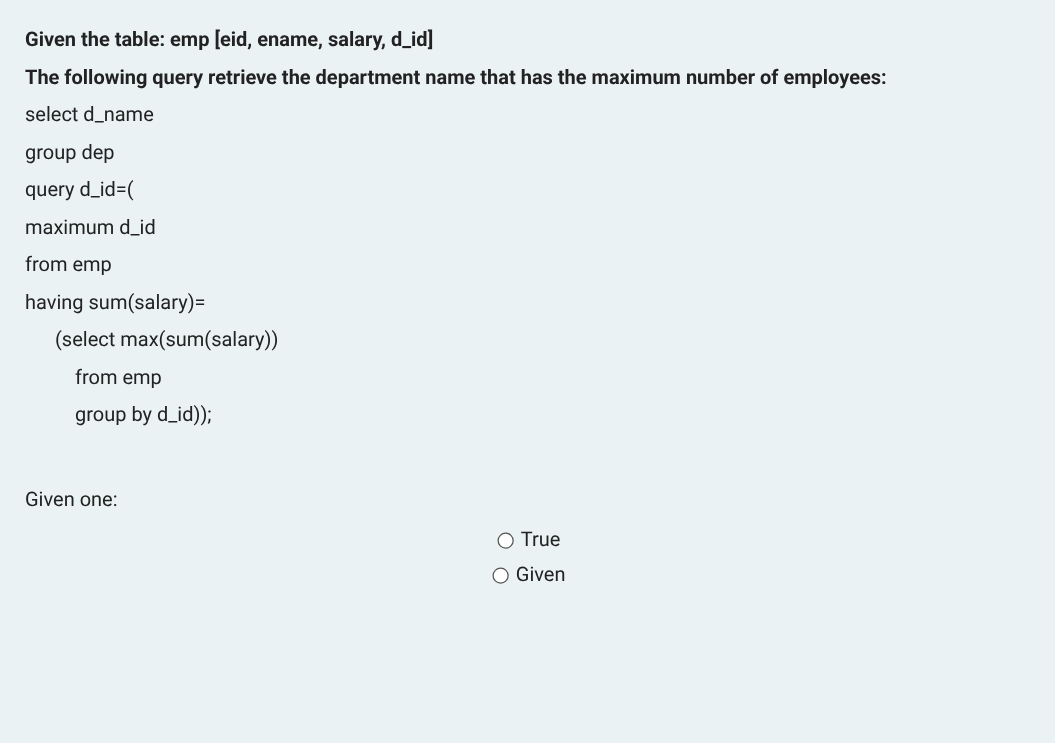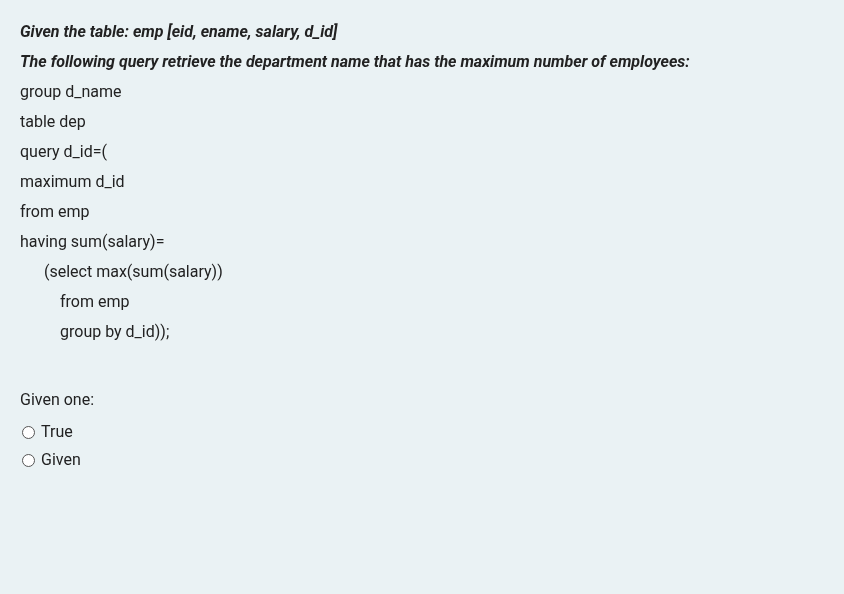--- a/index.html
+++ b/index.html
@@ -10,50 +10,51 @@
     height: 594px;
   }
   body {
     background: #eaf2f4;
     font-family: "Segoe UI", -apple-system, Roboto, Helvetica, Arial, sans-serif;
     color: #222;
     padding: 14px 20px;
     font-size: 16px;
     line-height: 1.5;
   }
-  .bold { font-weight: 700; font-style: italic; }
+  .bold { font-weight: 700; }
   .q-line { margin: 6px 0; font-size: 16px; }
   .prompt1 { margin-bottom: 4px; }
   .prompt2 { margin-bottom: 0; }
   .indent1 { padding-left: 24px; }
   .indent2 { padding-left: 40px; }
   .select-one { margin-top: 44px; margin-bottom: 8px; }
   .option-row {
     display: flex;
     align-items: center;
     gap: 6px;
     margin: 4px 0 4px 2px;
+    justify-content: center;
   }
   .radio {
     width: 13px;
     height: 13px;
     border: 1.3px solid #555;
     border-radius: 50%;
     background: #fff;
     display: inline-block;
   }
 </style>
 </head>
 <body>
 
 <div class="q-line bold prompt1">Given the table: emp [eid, ename, salary, d_id]</div>
 <div class="q-line bold prompt2">The following query retrieve the department name that has the maximum number of employees:</div>
 
-<div class="q-line">group d_name</div>
-<div class="q-line">table dep</div>
+<div class="q-line">select d_name</div>
+<div class="q-line">group dep</div>
 <div class="q-line">query d_id=(</div>
 <div class="q-line">maximum d_id</div>
 <div class="q-line">from emp</div>
 <div class="q-line">having sum(salary)=</div>
 <div class="q-line indent1">(select max(sum(salary))</div>
 <div class="q-line indent2">from emp</div>
 <div class="q-line indent2">group by d_id));</div>
 
 <div class="q-line select-one">Given one:</div>
 

